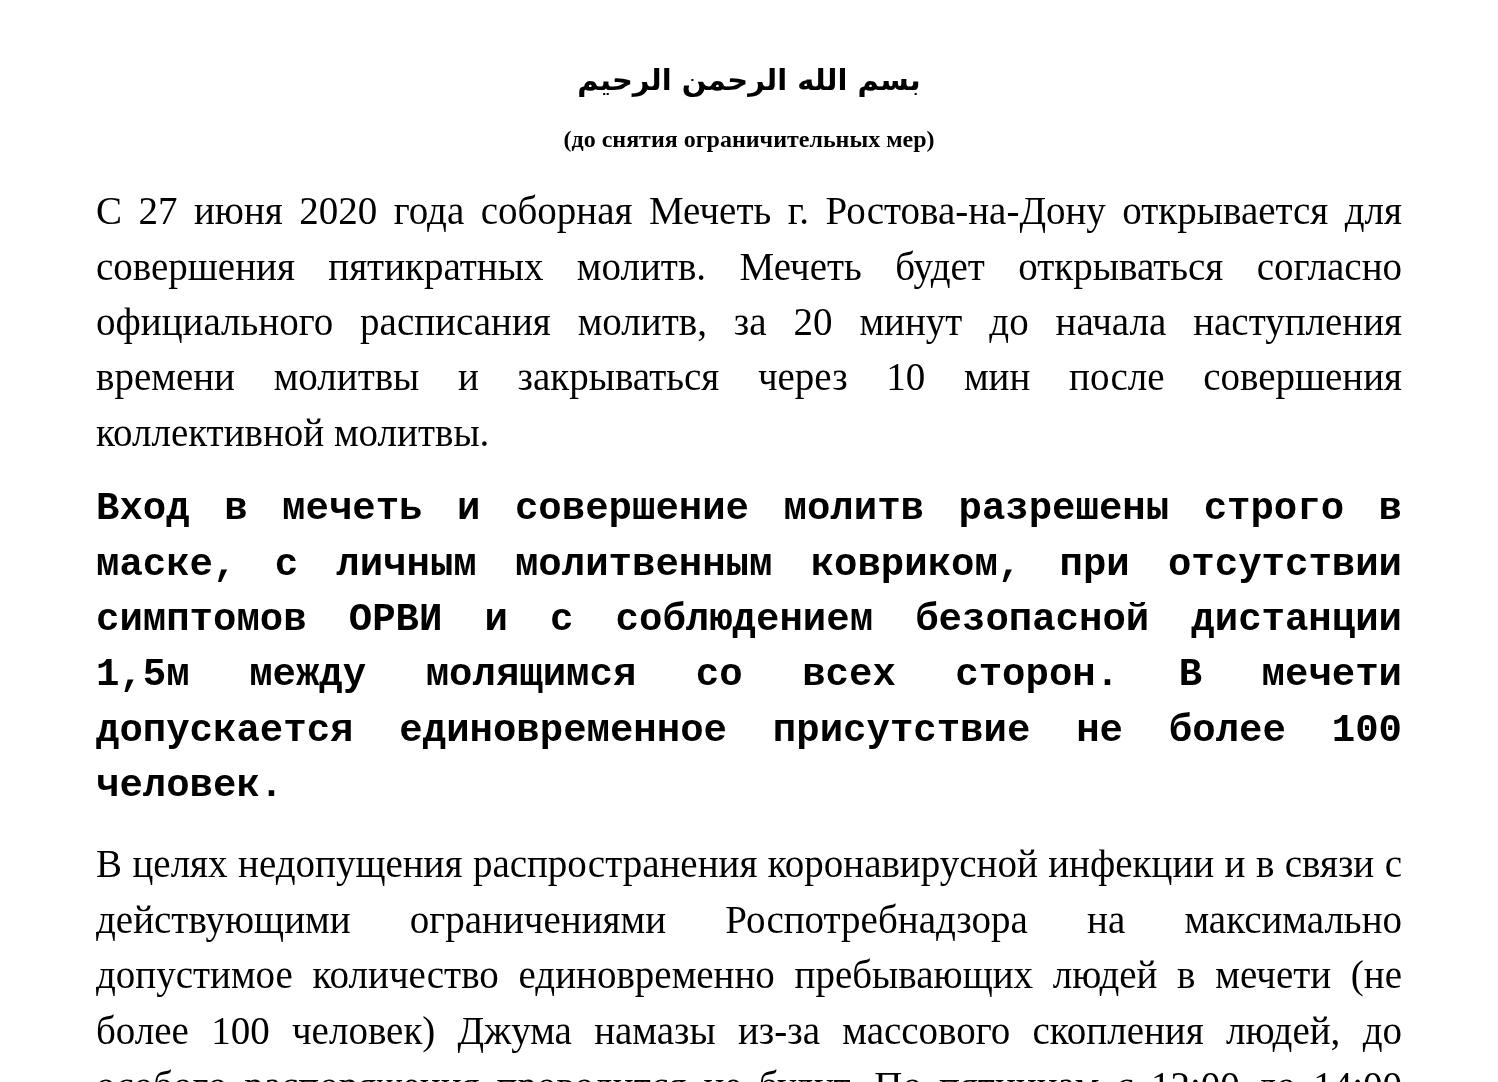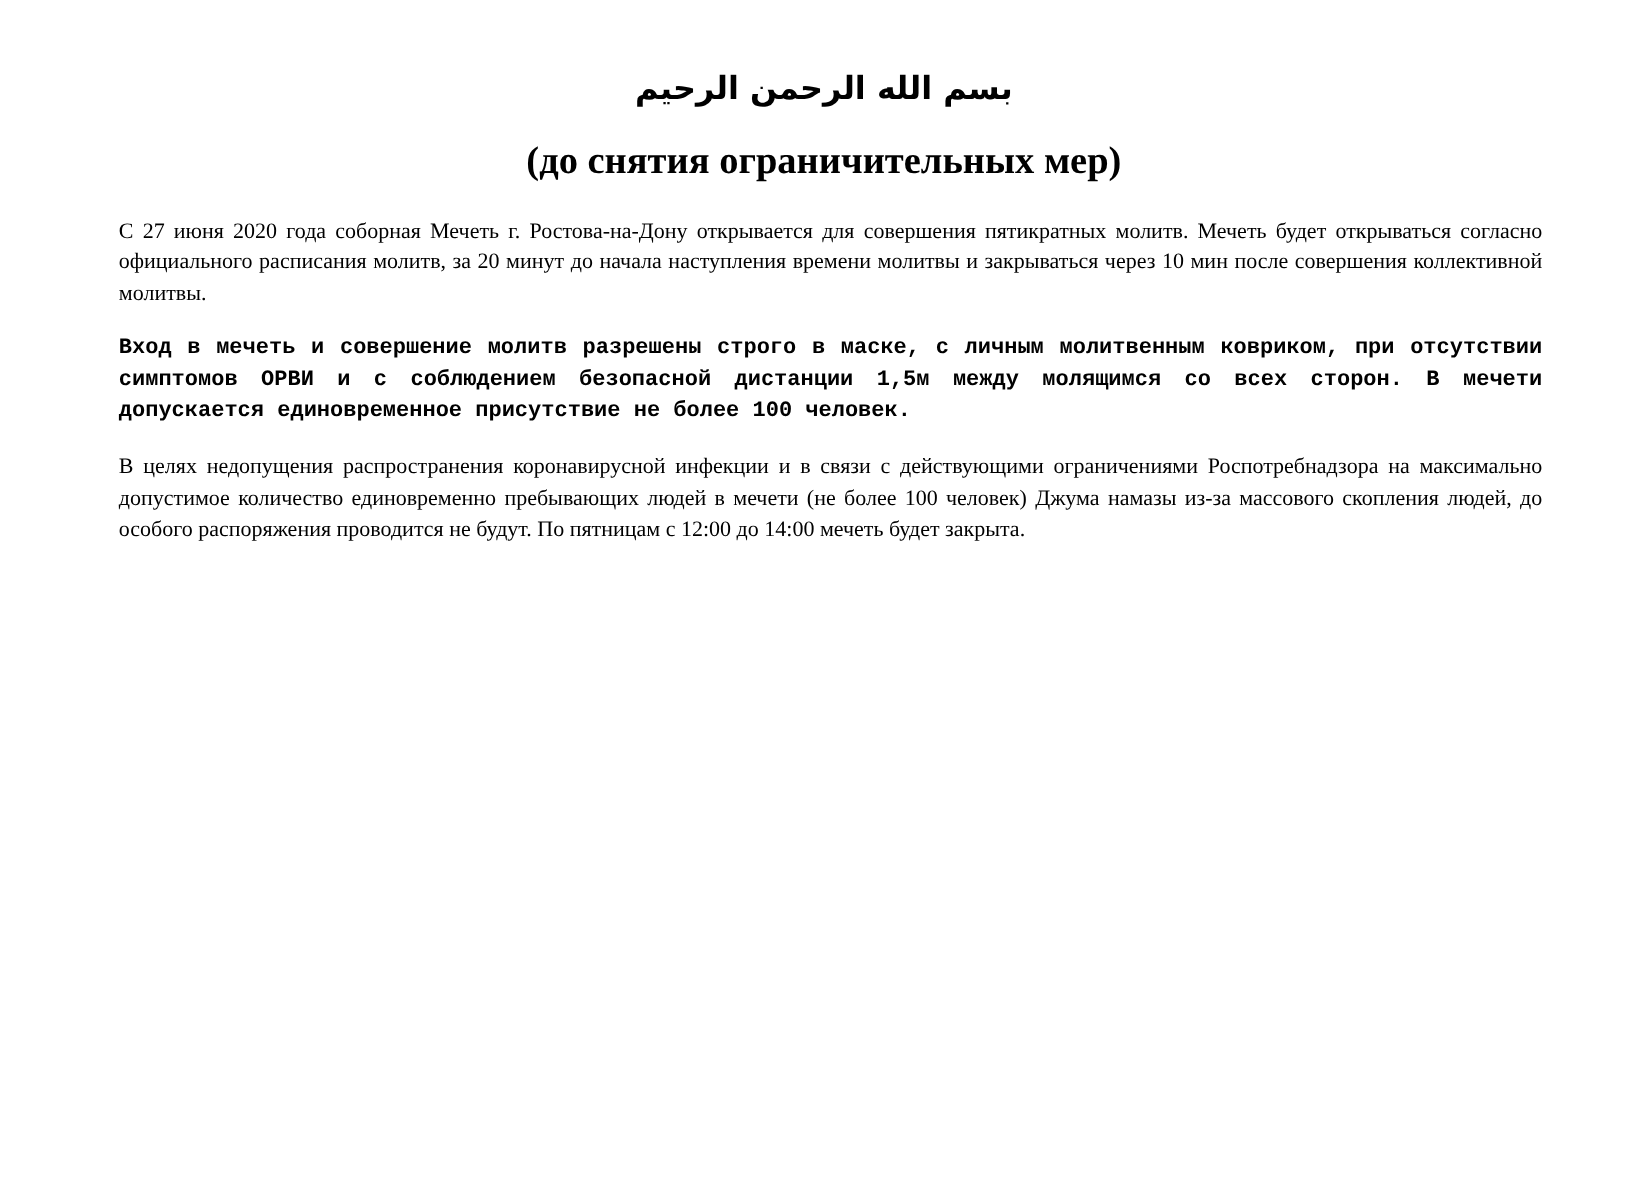--- a/index.html
+++ b/index.html
@@ -33,31 +33,31 @@
   .doc-title {
     text-align: center;
     font-size: 36px;
     font-weight: bold;
     letter-spacing: 0.3px;
     margin: 0 0 12px 0;
     line-height: 1.15;
   }
   .doc-subtitle {
     text-align: center;
-    font-size: 35px;
+    font-size: 24px;
     font-weight: bold;
     margin: 0 0 30px 0;
     line-height: 1.15;
   }
   p.para {
-    font-size: 20px;
+    font-size: 39px;
     line-height: 1.42;
     text-align: justify;
     text-justify: inter-word;
-    margin: 0 0 22px 12px;
+    margin: 0 0 22px 0;
   }
   p.para.bold {
     font-weight: bold;
     font-family: Liberation Mono, monospace;
   }
   p.para.last {
     text-align: left;
     margin-bottom: 0;
   }
 </style>

